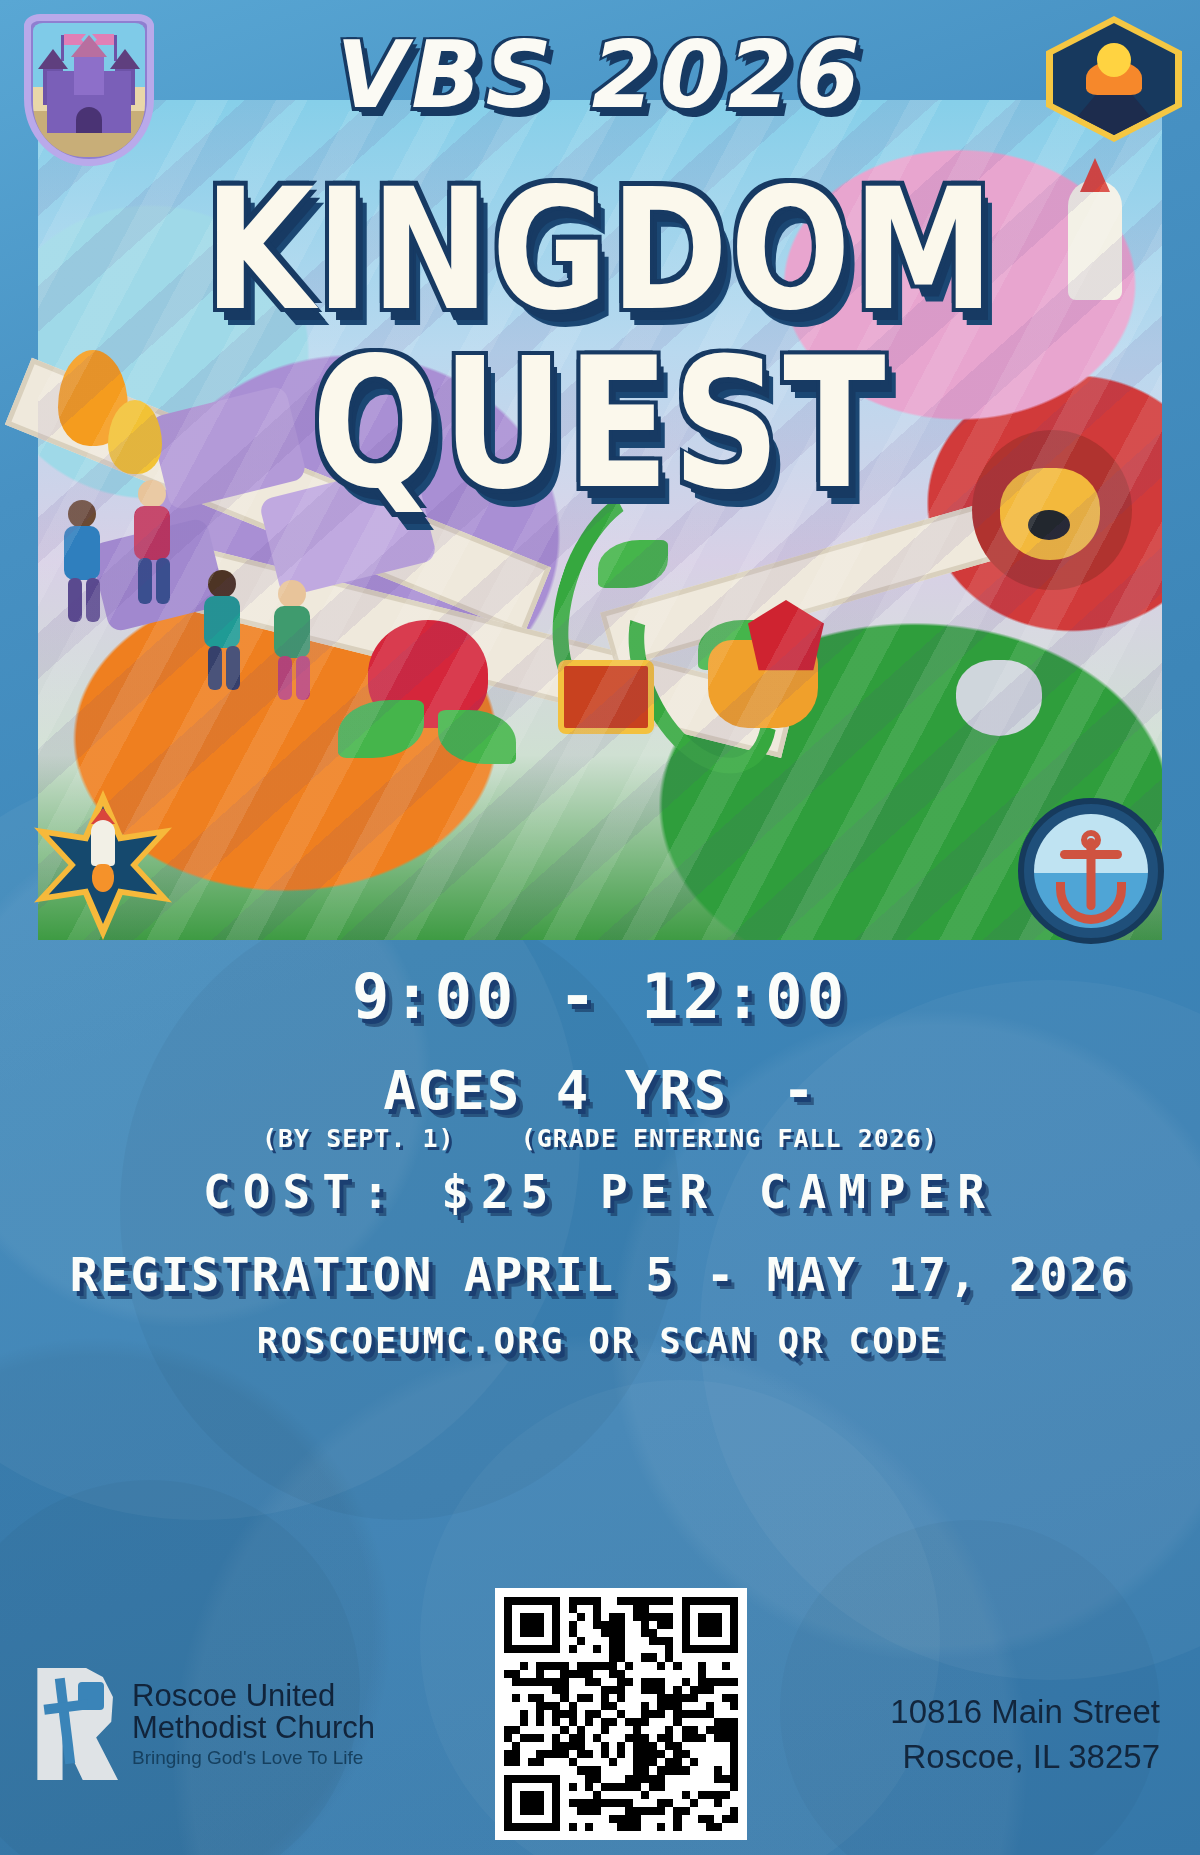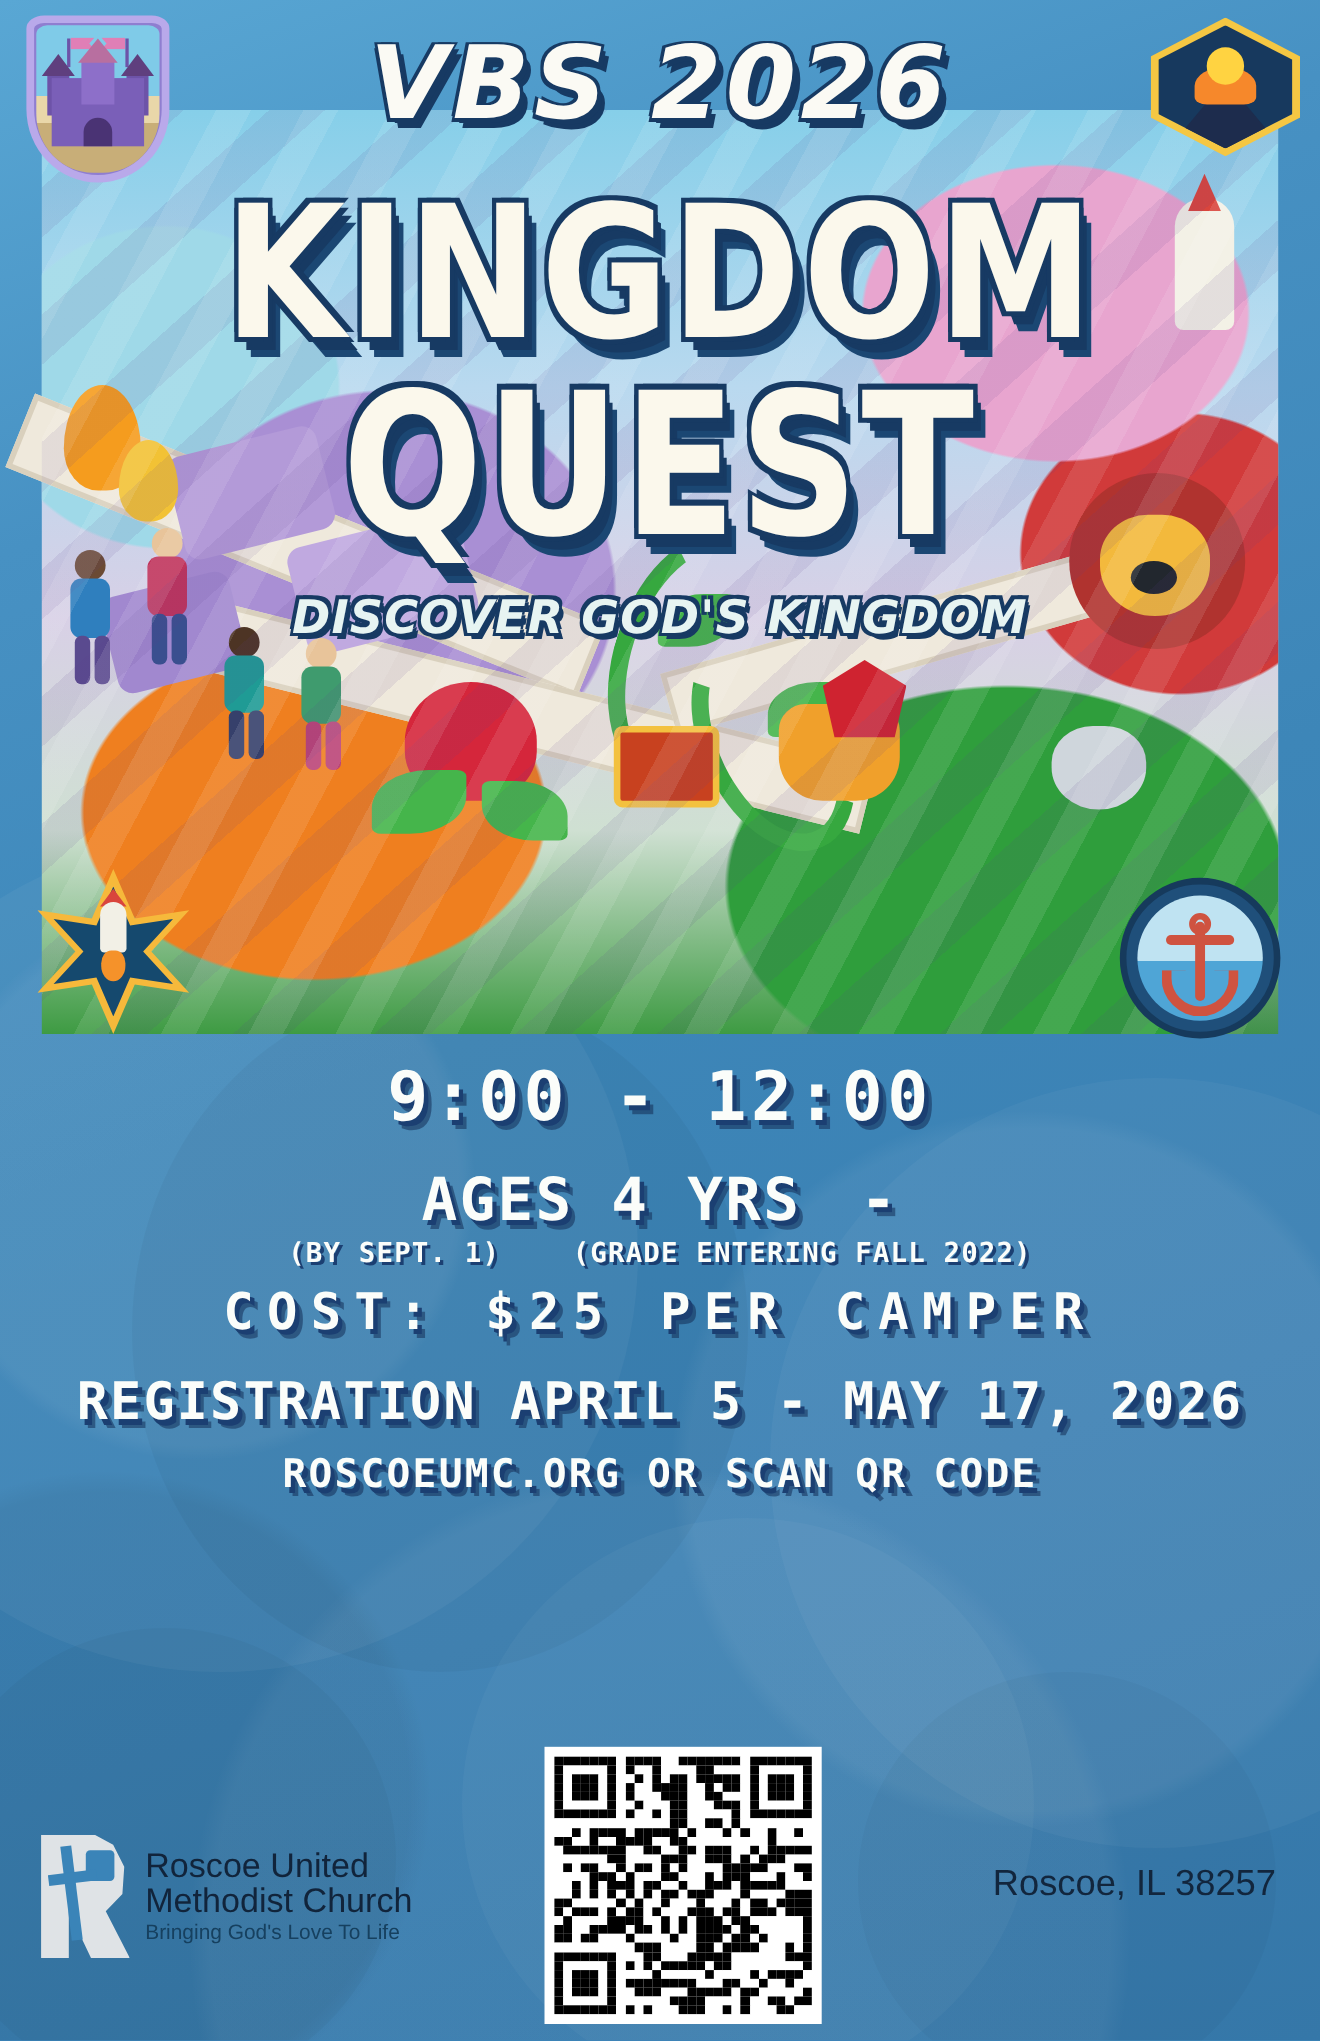--- a/index.html
+++ b/index.html
@@ -360,33 +360,32 @@
       <div class="anc-stock"></div>
       <div class="anc-ring"></div>
     </div>
   </div>
 
   <div class="vbs">VBS 2026</div>
   <div class="bigtitle kingdom">KINGDOM</div>
   <div class="bigtitle quest">QUEST</div>
 
   <div class="tagline">
-    <div class="tag2">DISCOVER GOD'S KINGDOM</div>
   </div>
 
   <div class="info">
     <span class="pix l-time">9:00 - 12:00</span>
 
     <div class="ages-row">
       <span class="pix l-ages">AGES 4 YRS</span>
       <span class="pix l-ages">-</span>
     </div>
     <div class="ages-sub">
       <span class="pix sub">(BY SEPT. 1)</span>
-      <span class="pix sub">(GRADE ENTERING FALL 2022)</span>
+      <span class="pix sub">(GRADE ENTERING FALL 2026)</span>
     </div>
 
     <span class="pix l-cost">COST: $25 PER CAMPER</span>
     <span class="pix l-reg">REGISTRATION APRIL 5 - MAY 17, 2026</span>
     <span class="pix l-url">ROSCOEUMC.ORG OR SCAN QR CODE</span>
   </div>
 
   <div class="qr">
     <div class="qr-grid" id="qr-grid">
         <span></span>
@@ -1241,16 +1240,17 @@
       <div class="logo-cross-h"></div>
     </div>
     <div class="logo-text">
       <div class="logo-l1">Roscoe United</div>
       <div class="logo-l2">Methodist Church</div>
       <div class="logo-tag">Bringing God's Love To Life</div>
     </div>
   </div>
 
   <div class="address">
+    <div>10816 Main Street</div>
     <div>Roscoe, IL 38257</div>
   </div>
 
 </div>
 
 </body></html>

